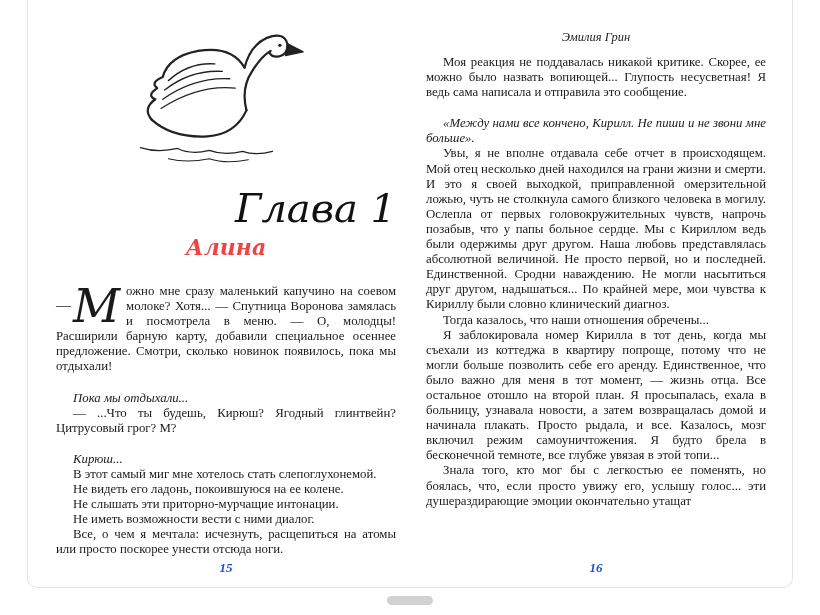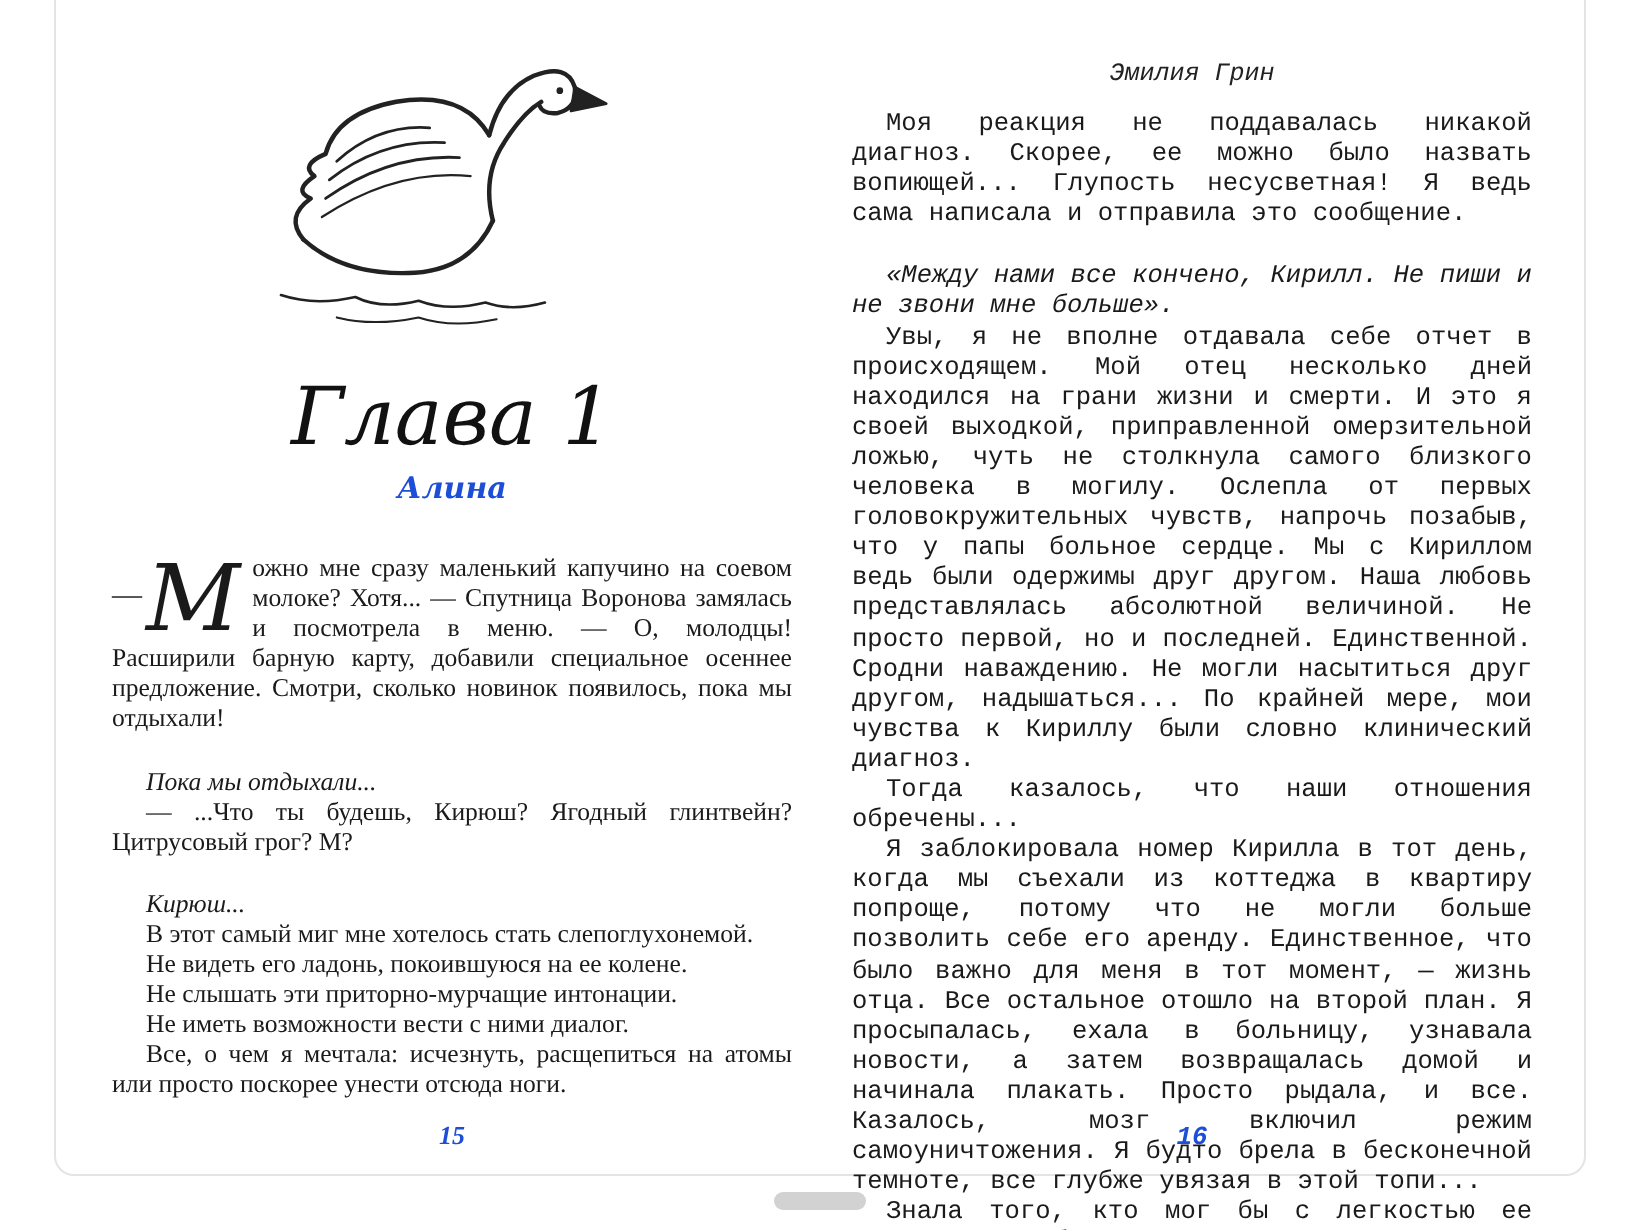--- a/index.html
+++ b/index.html
@@ -17,35 +17,35 @@
     position: absolute; left: 27px; top: 0;
     width: 766px; height: 588px;
     background: #ffffff;
     border: 1px solid #e4e4e4;
     border-top: none;
     border-radius: 0 0 10px 10px;
   }
 
   .page { position: absolute; top: 0; width: 340px; height: 584px; }
   .page.left  { left: 28px; }
-  .page.right { left: 398px; font-family: Liberation Mono, monospace; }
+  .page.right { left: 398px; }
 
   .figure { margin: 10px auto 0; width: 232px; text-align: center; }
 
   .chapter-title {
-    margin: 14px 0 0; text-align: center;
+    margin: 14px 0 0; text-align: right;
     font-family: "DejaVu Serif", serif;
     font-style: italic; font-weight: normal;
     font-size: 40px; line-height: 1.1; color: #111;
   }
   .chapter-subtitle {
     margin: 4px 0 0; text-align: center;
     font-family: "DejaVu Serif", serif;
     font-style: italic; font-weight: bold;
-    font-size: 15px; color: #1d4ed8;
+    font-size: 22px; color: #ef4444;
   }
 
   .running-header {
     margin: 30px 0 10px; text-align: center;
     font-style: italic; font-size: 12.5px; color: #222;
   }
 
   .bodytext { font-size: 12.8px; line-height: 1.18; }
 
   .para {
@@ -139,21 +139,21 @@
       </div>
 
       <div class="page-number">15</div>
     </div>
 
     <div class="page right">
       <div class="running-header">Эмилия Грин</div>
 
       <div class="bodytext">
         <div class="paras">
-            <p class="para">Моя реакция не поддавалась никакой диагноз. Скорее, ее можно было назвать вопиющей... Глупость несусветная! Я ведь сама написала и отправила это сообщение.</p>
+            <p class="para">Моя реакция не поддавалась никакой критике. Скорее, ее можно было назвать вопиющей... Глупость несусветная! Я ведь сама написала и отправила это сообщение.</p>
             <p class="para italic">«Между нами все кончено, Кирилл. Не пиши и не звони мне больше».</p>
             <p class="para">Увы, я не вполне отдавала себе отчет в происходящем. Мой отец несколько дней находился на грани жизни и смерти. И это я своей выходкой, приправленной омерзительной ложью, чуть не столкнула самого близкого человека в могилу. Ослепла от первых головокружительных чувств, напрочь позабыв, что у папы больное сердце. Мы с Кириллом ведь были одержимы друг другом. Наша любовь представлялась абсолютной величиной. Не просто первой, но и последней. Единственной. Сродни наваждению. Не могли насытиться друг другом, надышаться... По крайней мере, мои чувства к Кириллу были словно клинический диагноз.</p>
             <p class="para">Тогда казалось, что наши отношения обречены...</p>
             <p class="para">Я заблокировала номер Кирилла в тот день, когда мы съехали из коттеджа в квартиру попроще, потому что не могли больше позволить себе его аренду. Единственное, что было важно для меня в тот момент, — жизнь отца. Все остальное отошло на второй план. Я просыпалась, ехала в больницу, узнавала новости, а затем возвращалась домой и начинала плакать. Просто рыдала, и все. Казалось, мозг включил режим самоуничтожения. Я будто брела в бесконечной темноте, все глубже увязая в этой топи...</p>
             <p class="para">Знала того, кто мог бы с легкостью ее поменять, но боялась, что, если просто увижу его, услышу голос... эти душераздирающие эмоции окончательно утащат</p>
           </div>
       </div>
 
       <div class="page-number">16</div>
     </div>

